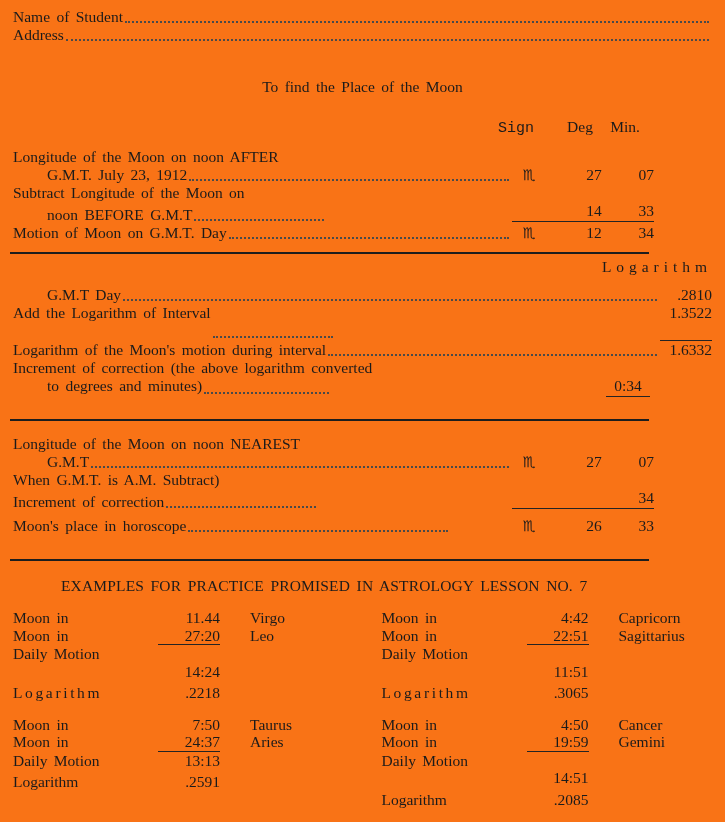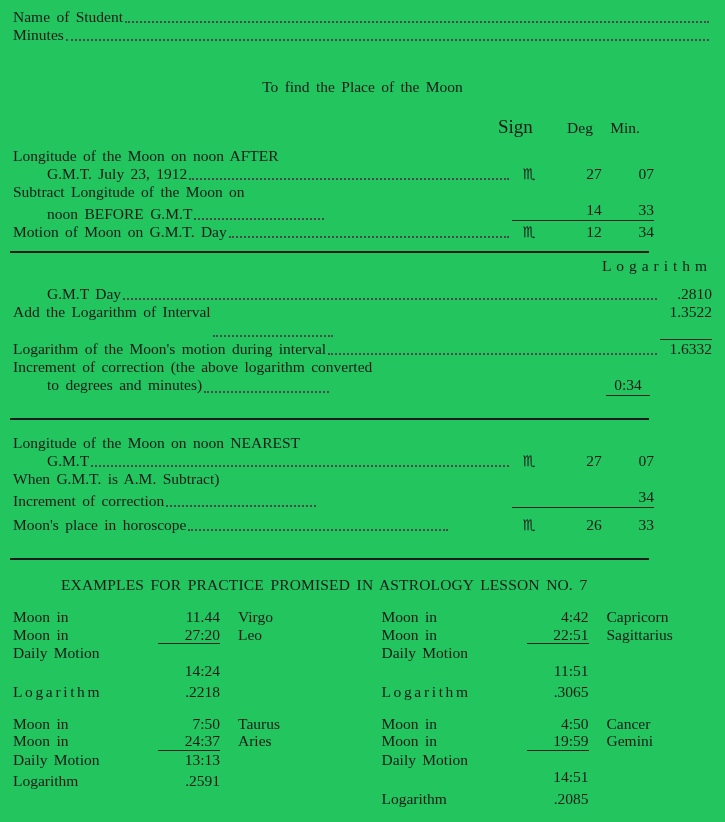--- a/index.html
+++ b/index.html
@@ -1,17 +1,17 @@
 <!DOCTYPE html>
 <html><head>
 <meta charset="utf-8">
 <style>
   html,body{margin:0;padding:0;background:#e8e8e6;}
   .page{
-    width:725px;height:822px;margin:0 auto;background:#22c55e;
+    width:725px;height:822px;margin:0 auto;background:#f97316;
     font-family:"Liberation Serif",serif;color:#1b1b1b;
     font-size:15.5px;box-sizing:border-box;padding:8px 13px 0 13px;
     overflow:hidden;word-spacing:2.5px;position:relative;
   }
   .row{display:flex;align-items:baseline;line-height:18px;}
   .leader{flex:1 1 auto;border-bottom:2px dotted #4a4a4a;align-self:flex-end;margin:0 3px 3px 2px;height:0;}
   .leader.short{flex:0 0 auto;}
   .spacer{flex:1 1 auto;}
   .ind{padding-left:34px;}
   .numgrp{display:flex;flex:0 0 auto;margin-right:58px;}
@@ -37,42 +37,42 @@
   .ex-head{margin:16px 0 0 48px;line-height:18px;letter-spacing:.01em;}
   .ex-grid{display:grid;grid-template-columns:1fr 1fr;column-gap:10px;margin-top:14px;}
   .ex-grid.band2{margin-top:14px;}
   .ex-block.rt{padding-left:14px;}
   .ex-row{display:flex;align-items:baseline;line-height:17.5px;}
   .ex-row.log{margin-top:4px;}
   .ex-label{flex:0 0 auto;width:145px;}
   .ex-label.lsp{letter-spacing:.17em;}
   .ex-val{flex:0 0 auto;width:62px;text-align:right;}
   .ex-val.sum{border-bottom:1.6px solid #242424;padding-bottom:0;}
-  .ex-sign{margin-left:18px;white-space:nowrap;}
+  .ex-sign{margin-left:30px;white-space:nowrap;}
   .pre{white-space:pre;}
 </style>
 </head>
 <body>
 
 <div class="page">
 
   <div class="row">
     <span>Name of Student</span>
     <span class="leader"></span>
   </div>
   <div class="row">
-    <span>Minutes</span>
+    <span>Address</span>
     <span class="leader"></span>
   </div>
 
   <div class="title">To find the Place of the Moon</div>
 
   <div class="row colhead" style="margin-top:22px;">
     <span class="spacer"></span>
-    <span class="c-sign" style="font-family:Liberation Serif, serif;font-size:19px;">Sign</span>
+    <span class="c-sign" style="font-family:Liberation Mono, monospace;font-size:15px;">Sign</span>
     <span class="c-deg">Deg</span>
     <span class="c-min">Min.</span>
   </div>
 
   <div class="s1">
     <div class="row">
       <span>Longitude of the Moon on noon AFTER</span>
     </div>
     <div class="row">
       <span class="ind">G.M.T. July 23, 1912</span>

